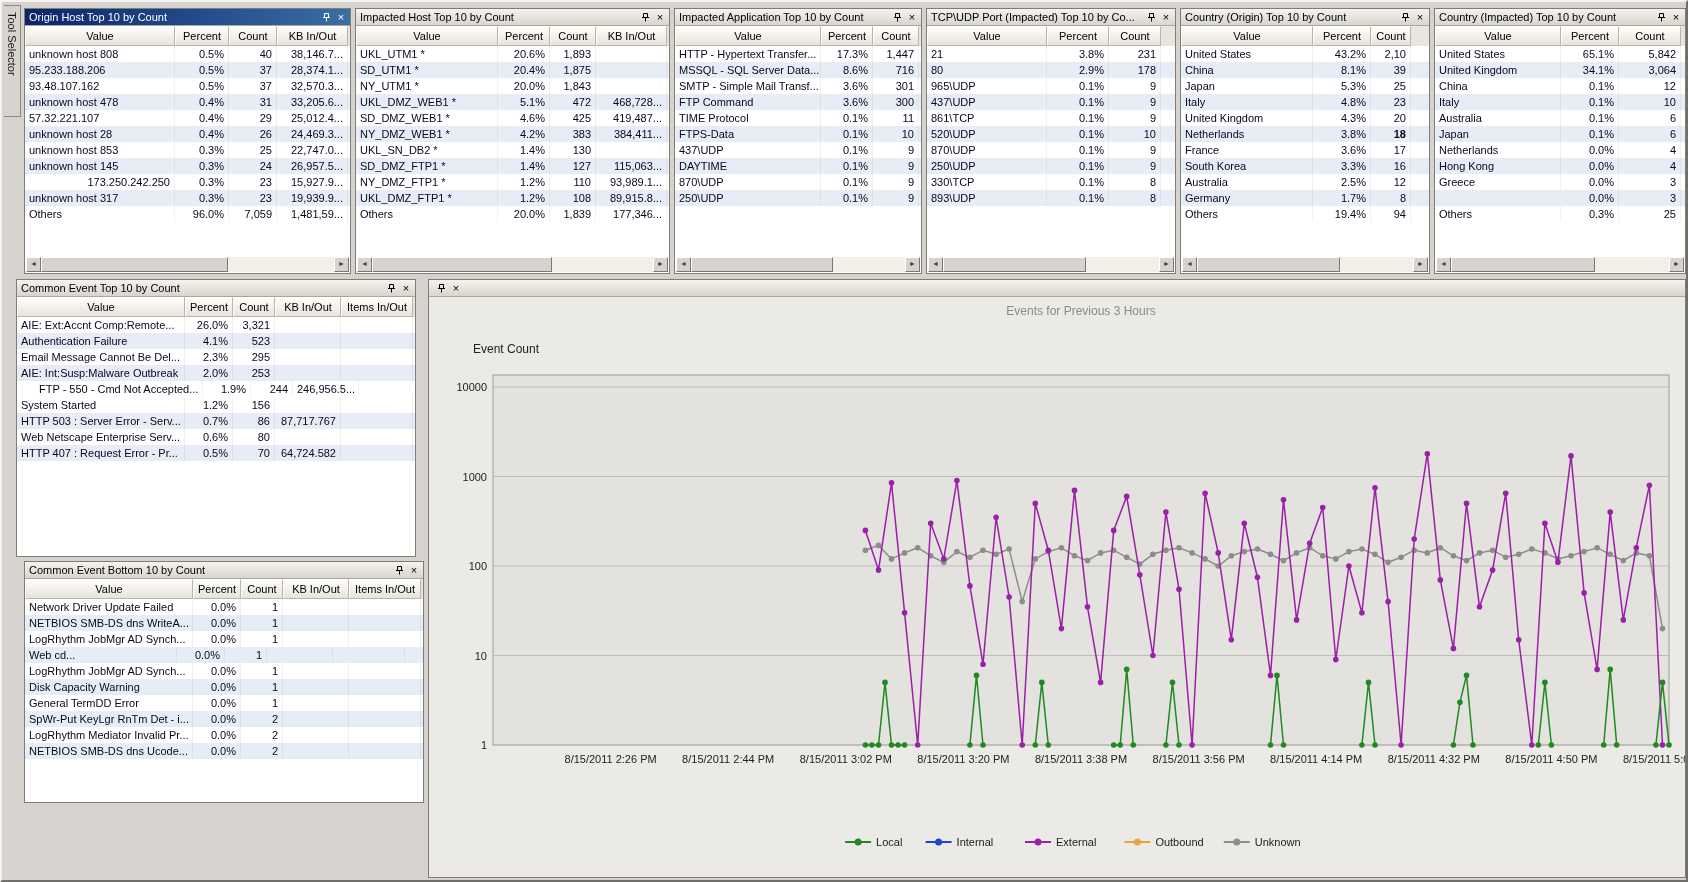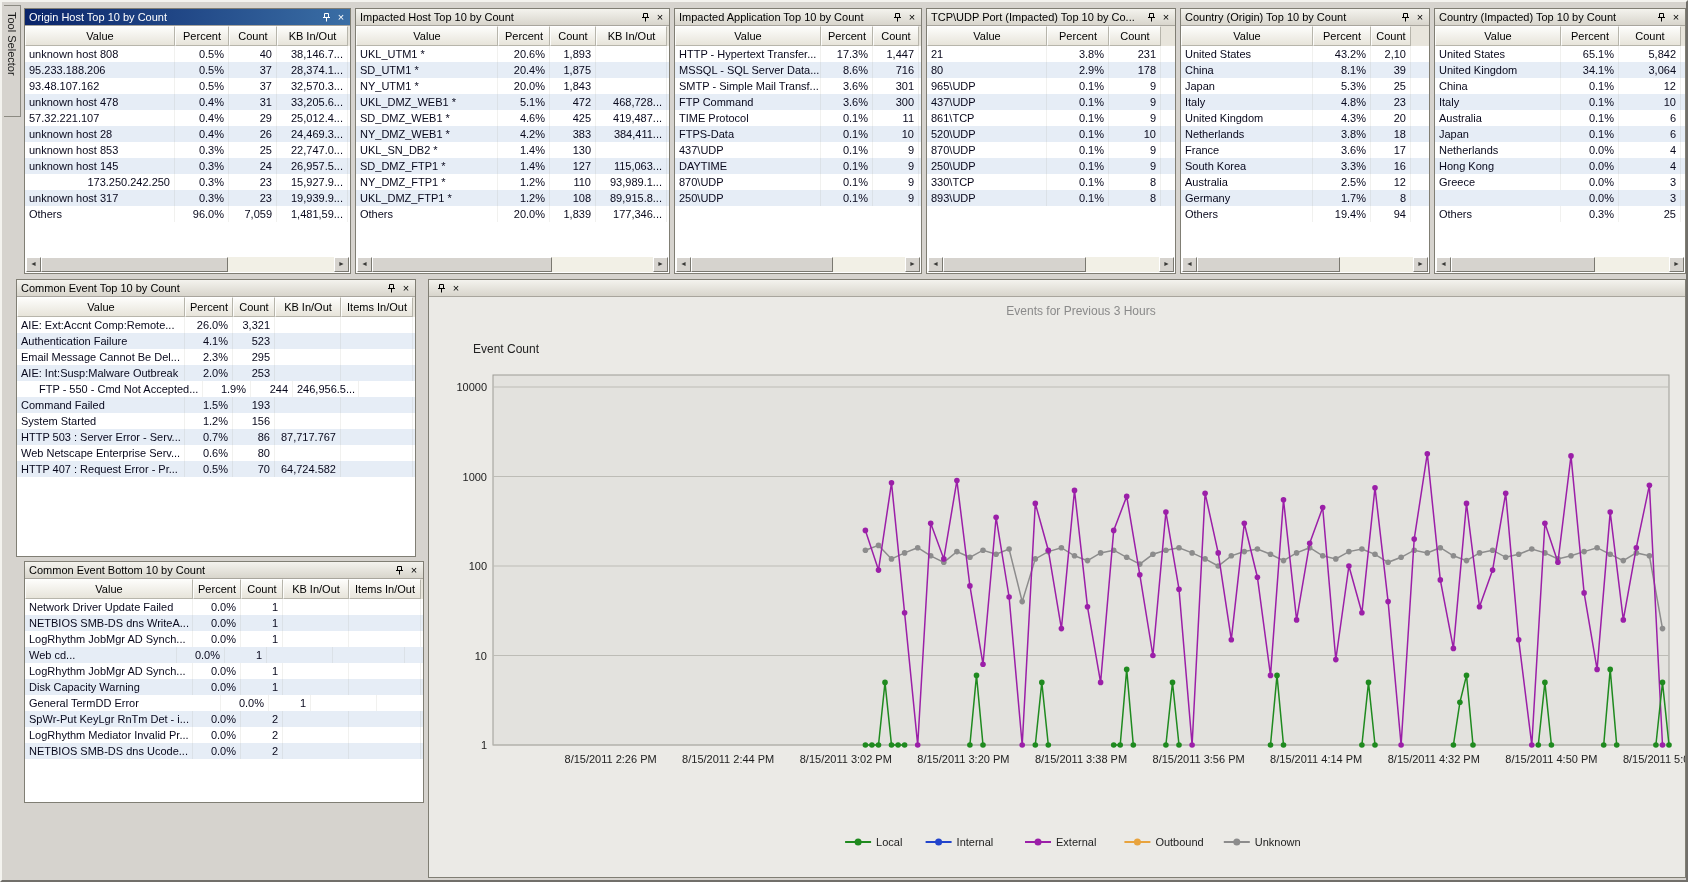--- a/index.html
+++ b/index.html
@@ -427,21 +427,21 @@
           <div class="g-cell num" style="width: 40px;">23</div>
         </div>
         <div class="grid-row">
           <div class="g-cell" style="width: 132px;">United Kingdom</div>
           <div class="g-cell num" style="width: 58px;">4.3%</div>
           <div class="g-cell num" style="width: 40px;">20</div>
         </div>
         <div class="grid-row odd">
           <div class="g-cell" style="width: 132px;">Netherlands</div>
           <div class="g-cell num" style="width: 58px;">3.8%</div>
-          <div class="g-cell num" style="width: 40px;">18</div>
+          <div class="g-cell num" style="width: 40px; font-weight: bold;">18</div>
         </div>
         <div class="grid-row">
           <div class="g-cell" style="width: 132px;">France</div>
           <div class="g-cell num" style="width: 58px;">3.6%</div>
           <div class="g-cell num" style="width: 40px;">17</div>
         </div>
         <div class="grid-row odd">
           <div class="g-cell" style="width: 132px;">South Korea</div>
           <div class="g-cell num" style="width: 58px;">3.3%</div>
           <div class="g-cell num" style="width: 40px;">16</div>
@@ -592,27 +592,20 @@
           <div class="g-cell num" style="width: 66px;"></div>
           <div class="g-cell num" style="width: 72px;"></div>
         </div>
         <div class="grid-row">
           <div class="g-cell" style="width: 168px; margin-left: 18px;">FTP - 550 - Cmd Not Accepted...</div>
           <div class="g-cell num" style="width: 48px;">1.9%</div>
           <div class="g-cell num" style="width: 42px;">244</div>
           <div class="g-cell num" style="width: 66px;">246,956.5...</div>
           <div class="g-cell num" style="width: 72px;"></div>
         </div>
-        <div class="grid-row odd">
-          <div class="g-cell" style="width: 168px;">Command Failed</div>
-          <div class="g-cell num" style="width: 48px;">1.5%</div>
-          <div class="g-cell num" style="width: 42px;">193</div>
-          <div class="g-cell num" style="width: 66px;"></div>
-          <div class="g-cell num" style="width: 72px;"></div>
-        </div>
         <div class="grid-row">
           <div class="g-cell" style="width: 168px;">System Started</div>
           <div class="g-cell num" style="width: 48px;">1.2%</div>
           <div class="g-cell num" style="width: 42px;">156</div>
           <div class="g-cell num" style="width: 66px;"></div>
           <div class="g-cell num" style="width: 72px;"></div>
         </div>
         <div class="grid-row odd">
           <div class="g-cell" style="width: 168px;">HTTP 503 : Server Error - Serv...</div>
           <div class="g-cell num" style="width: 48px;">0.7%</div>
@@ -689,21 +682,21 @@
           <div class="g-cell num" style="width: 72px;"></div>
         </div>
         <div class="grid-row odd">
           <div class="g-cell" style="width: 168px;">Disk Capacity Warning</div>
           <div class="g-cell num" style="width: 48px;">0.0%</div>
           <div class="g-cell num" style="width: 42px;">1</div>
           <div class="g-cell num" style="width: 66px;"></div>
           <div class="g-cell num" style="width: 72px;"></div>
         </div>
         <div class="grid-row">
-          <div class="g-cell" style="width: 196px;">General TermDD Error</div>
+          <div class="g-cell" style="width: 168px;">General TermDD Error</div>
           <div class="g-cell num" style="width: 48px;">0.0%</div>
           <div class="g-cell num" style="width: 42px;">1</div>
           <div class="g-cell num" style="width: 66px;"></div>
           <div class="g-cell num" style="width: 72px;"></div>
         </div>
         <div class="grid-row odd">
           <div class="g-cell" style="width: 168px;">SpWr-Put KeyLgr RnTm Det - i...</div>
           <div class="g-cell num" style="width: 48px;">0.0%</div>
           <div class="g-cell num" style="width: 42px;">2</div>
           <div class="g-cell num" style="width: 66px;"></div>

